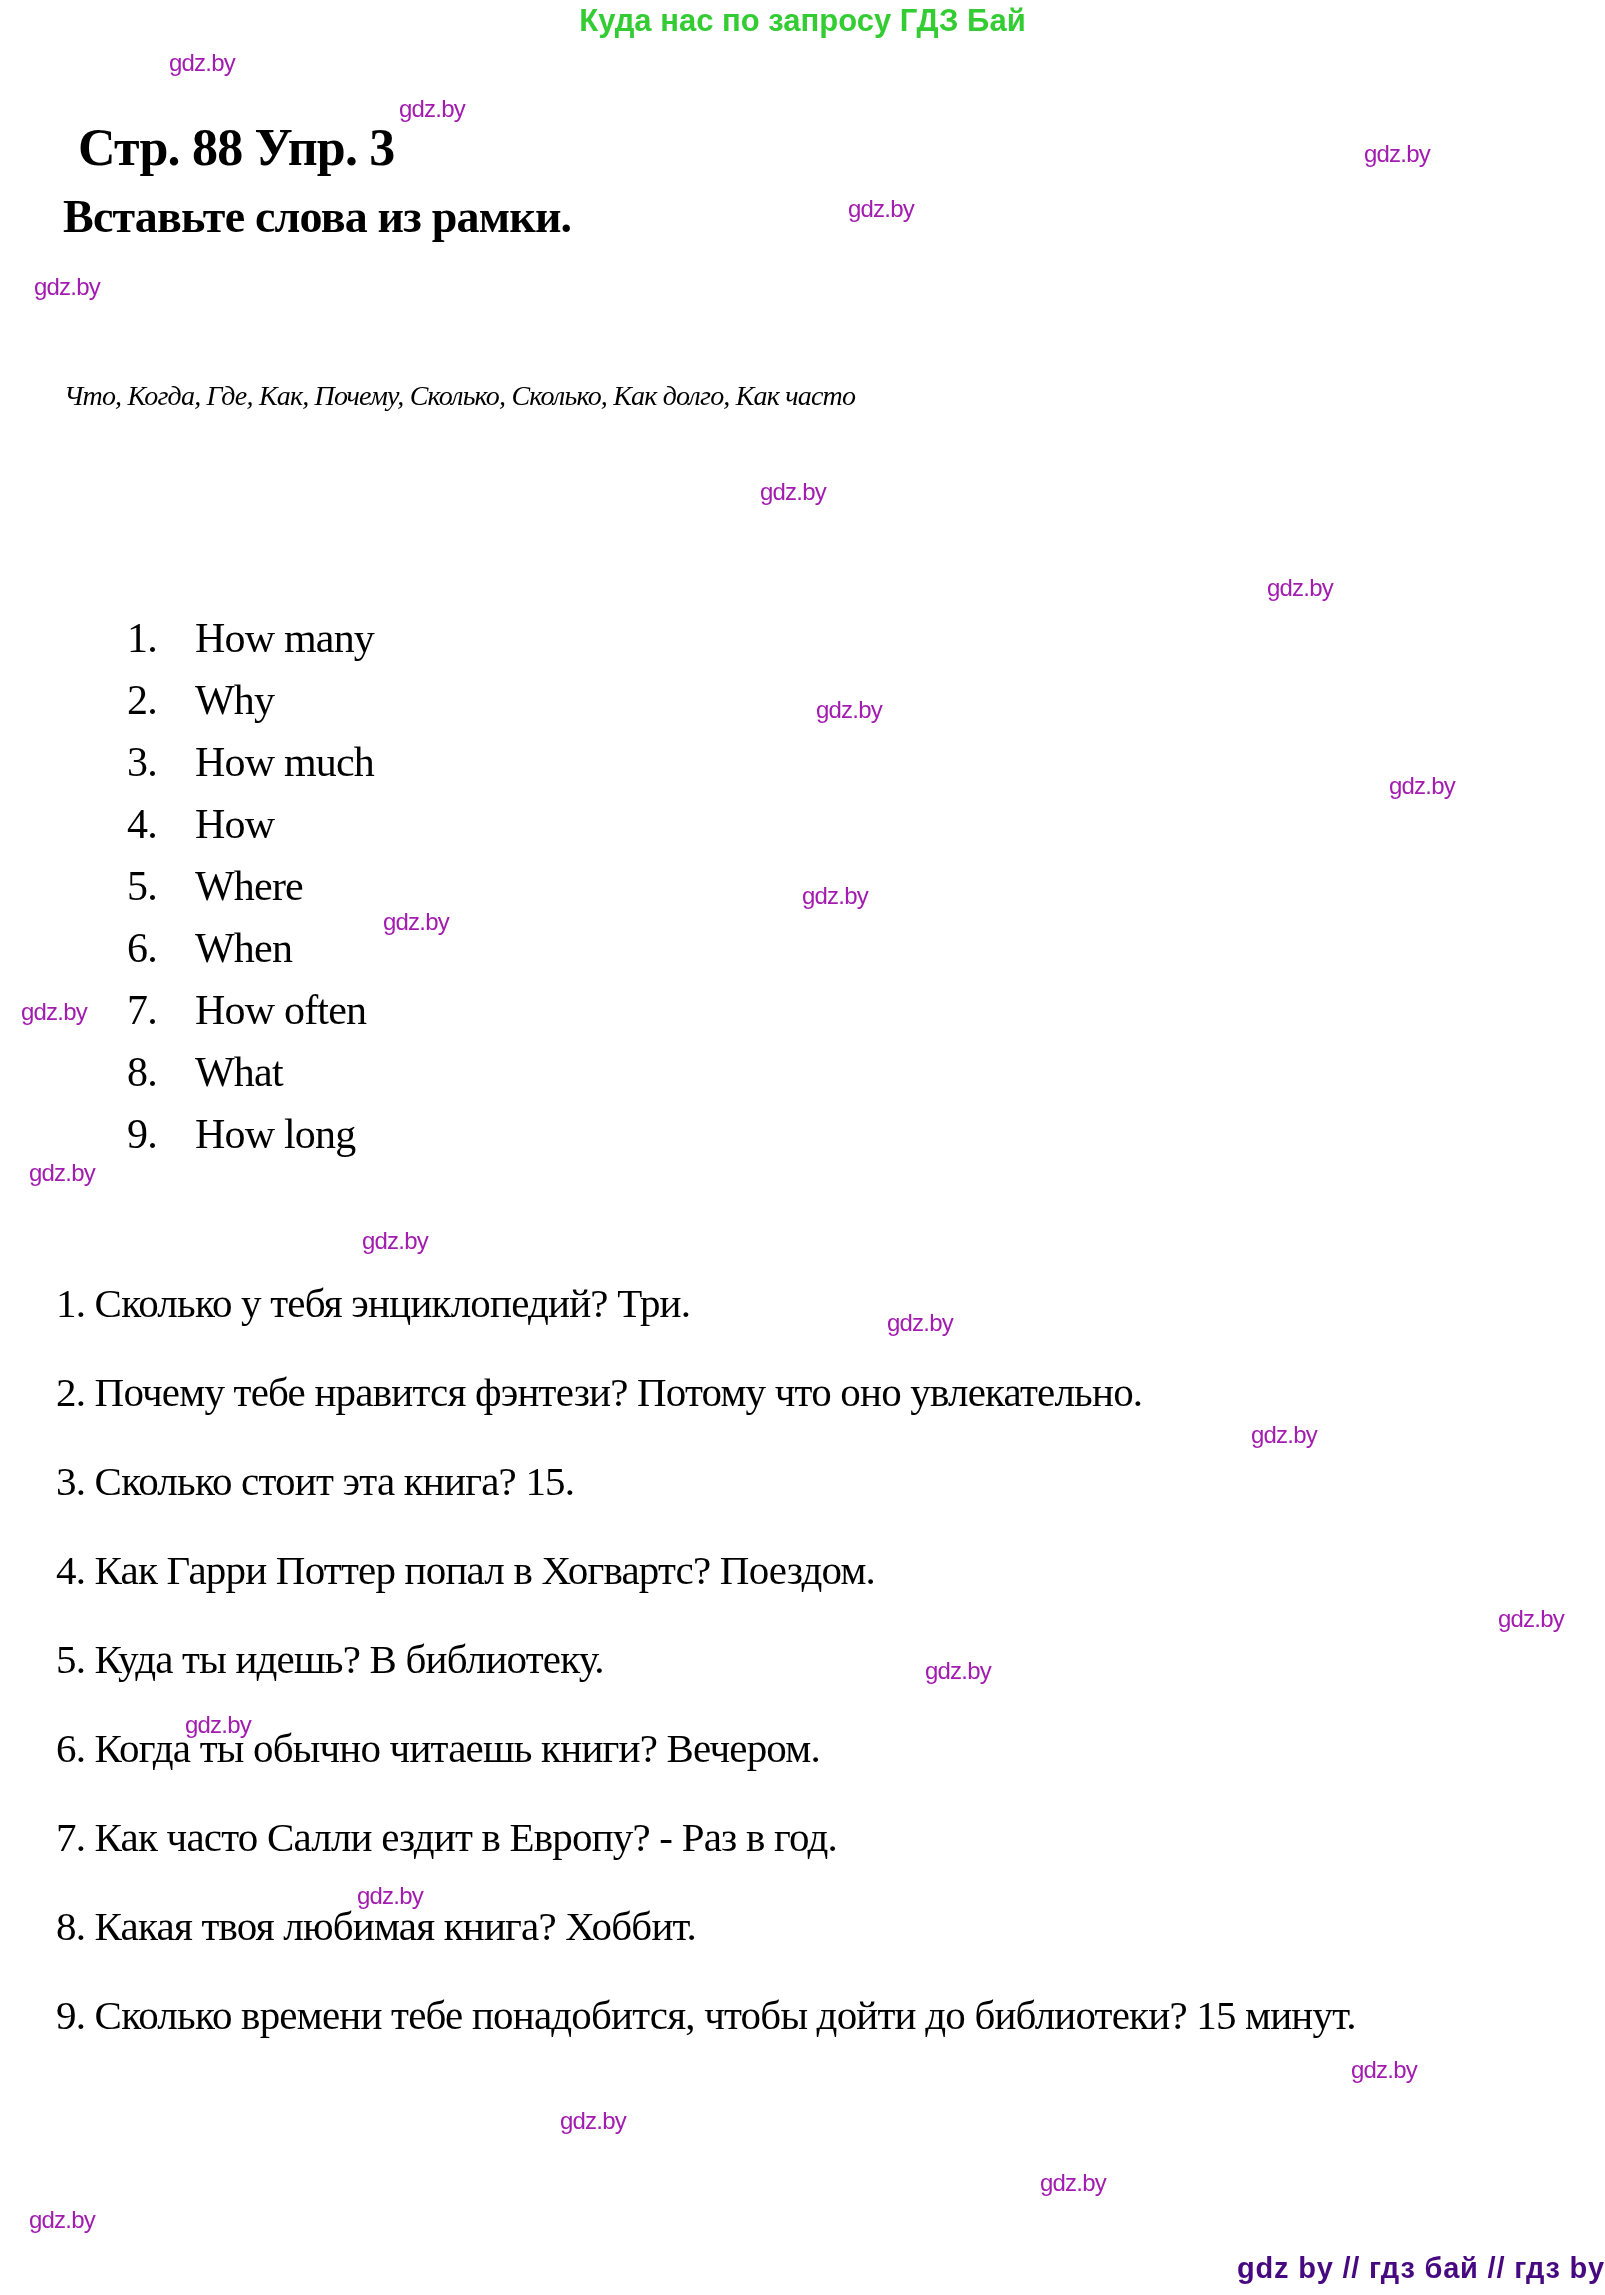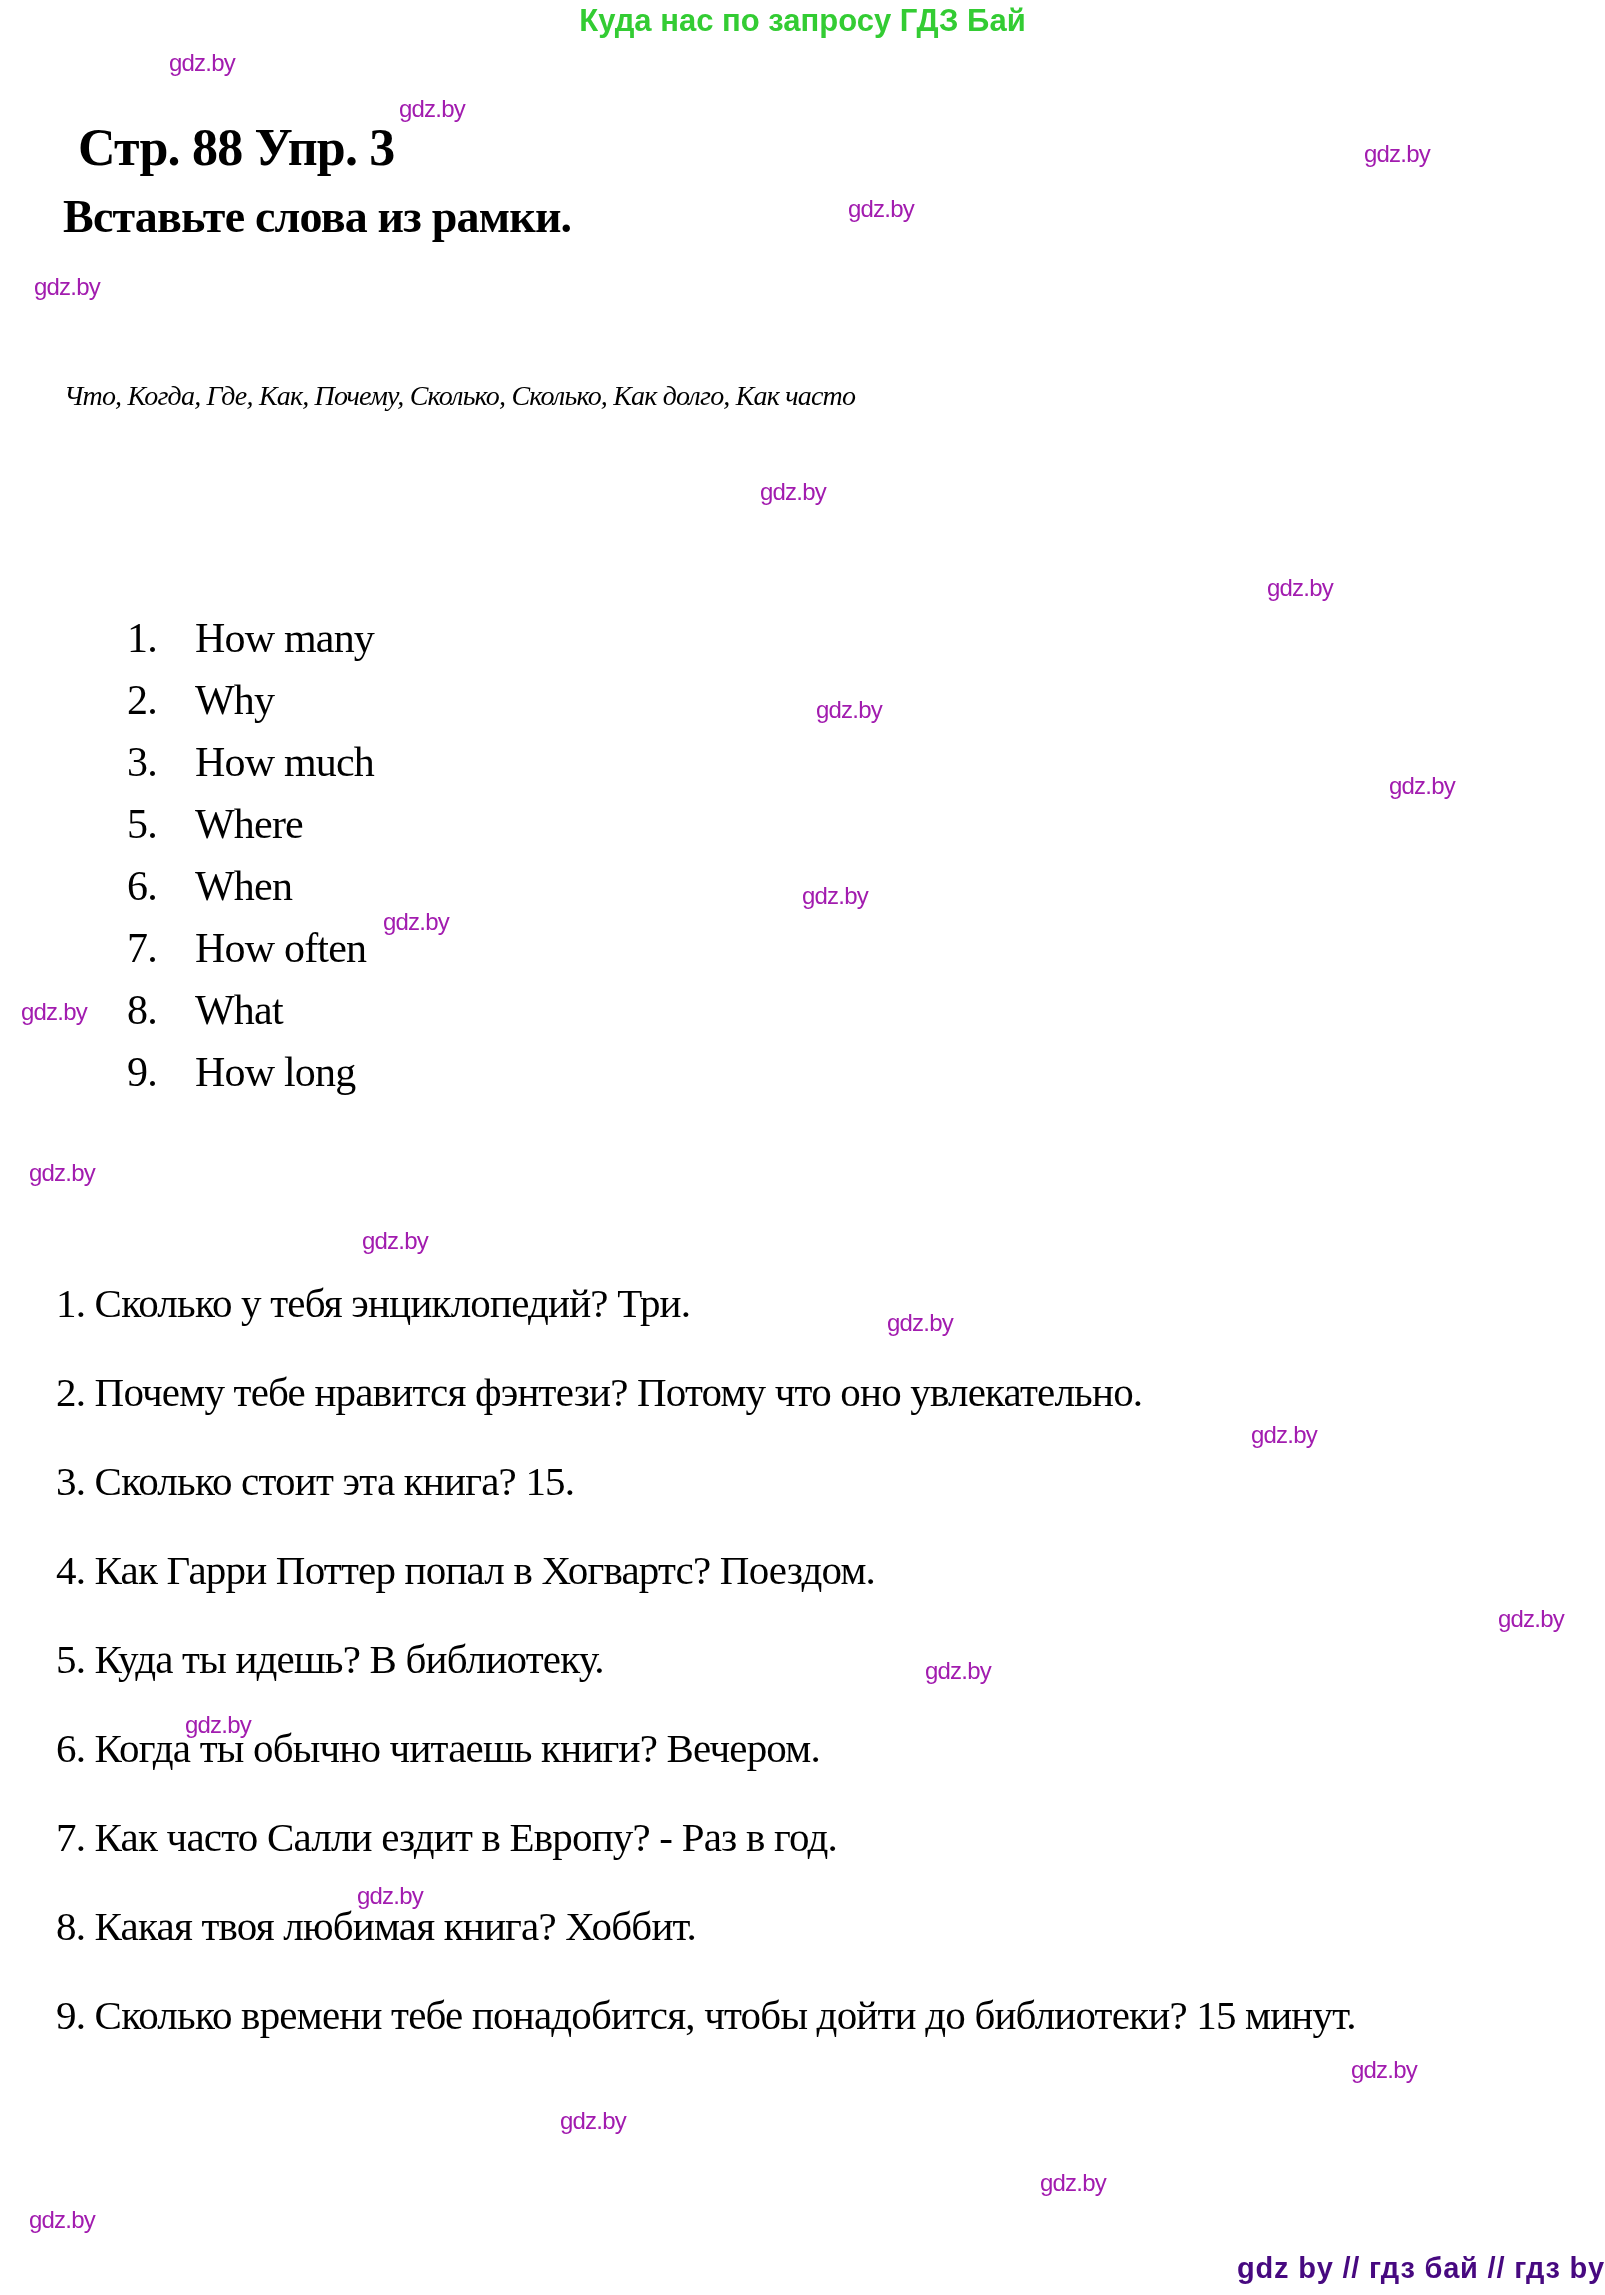--- a/index.html
+++ b/index.html
@@ -54,20 +54,21 @@
   <h1 class="title">Стр. 88 Упр. 3</h1>
 
   <h2 class="task-heading">Вставьте слова из рамки.</h2>
 
   <div class="wordbank">Что, Когда, Где, Как, Почему, Сколько, Сколько, Как долго, Как часто</div>
 
   <ol class="answers">
       <li><span class="num">1.</span><span>How many</span></li>
       <li><span class="num">2.</span><span>Why</span></li>
       <li><span class="num">3.</span><span>How much</span></li>
+      <li><span class="num">4.</span><span>How</span></li>
       <li><span class="num">5.</span><span>Where</span></li>
       <li><span class="num">6.</span><span>When</span></li>
       <li><span class="num">7.</span><span>How often</span></li>
       <li><span class="num">8.</span><span>What</span></li>
       <li><span class="num">9.</span><span>How long</span></li>
     </ol>
 
   <div class="sentences">
       <p>1. Сколько у тебя энциклопедий? Три.</p>
       <p>2. Почему тебе нравится фэнтези? Потому что оно увлекательно.</p>

